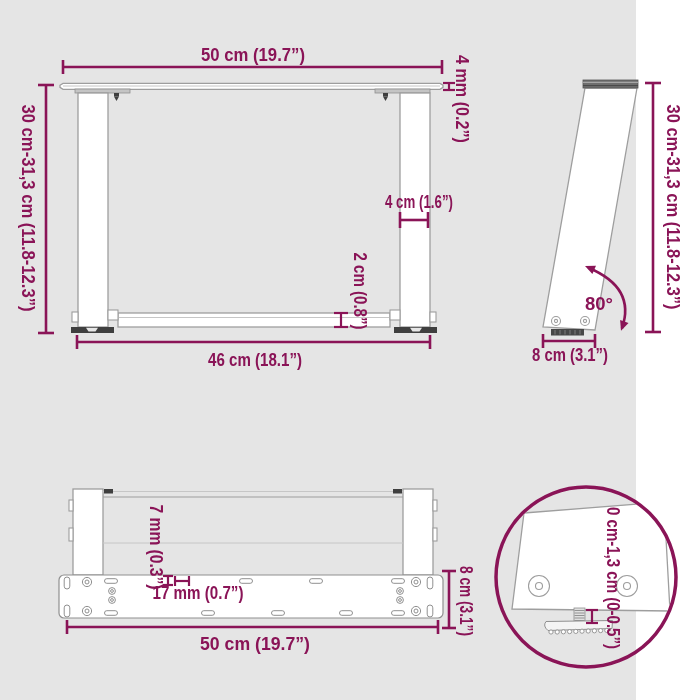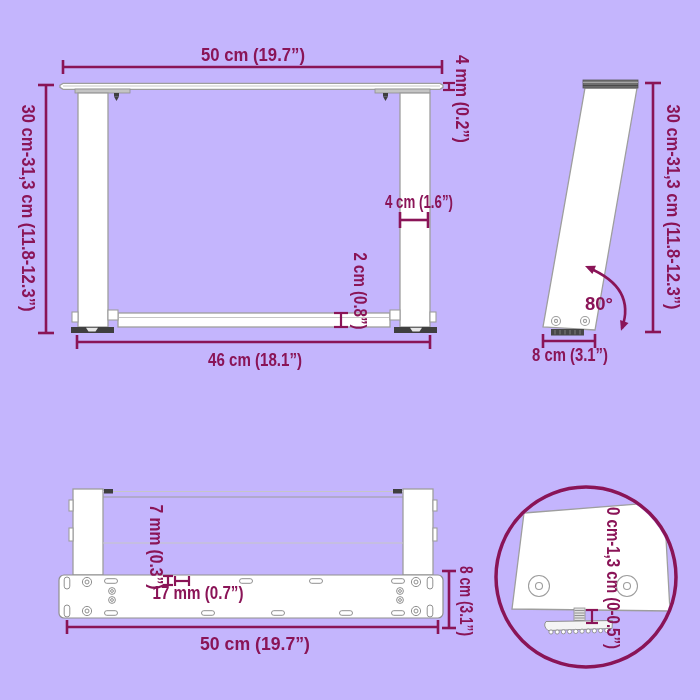--- a/index.html
+++ b/index.html
@@ -3,21 +3,21 @@
 <meta charset="utf-8">
 <style>
   :root{
     --accent:#8A1457;
     --line:#9E9E9E;
     --line-light:#C6C6C6;
     --dark:#3F3F3F;
     --mid:#6E6E6E;
   }
   html,body{margin:0;padding:0;background:#ffffff;}
-  .stage{width:700px;height:700px;background:#c4b5fd;position:relative;font-family:"Liberation Sans",sans-serif;}
+  .stage{width:636px;height:700px;background:#e5e5e5;position:relative;font-family:"Liberation Sans",sans-serif;}
   svg{display:block;}
   text.dim{
     fill:var(--accent);
     font-family:"Liberation Sans",sans-serif;
     font-weight:700;
     font-size:18px;
   }
   .dl{stroke:var(--accent);stroke-width:2.6;fill:none;}
   .dls{stroke:var(--accent);stroke-width:2.2;fill:none;}
   .ol{stroke:var(--line);stroke-width:1.3;fill:#ffffff;}

